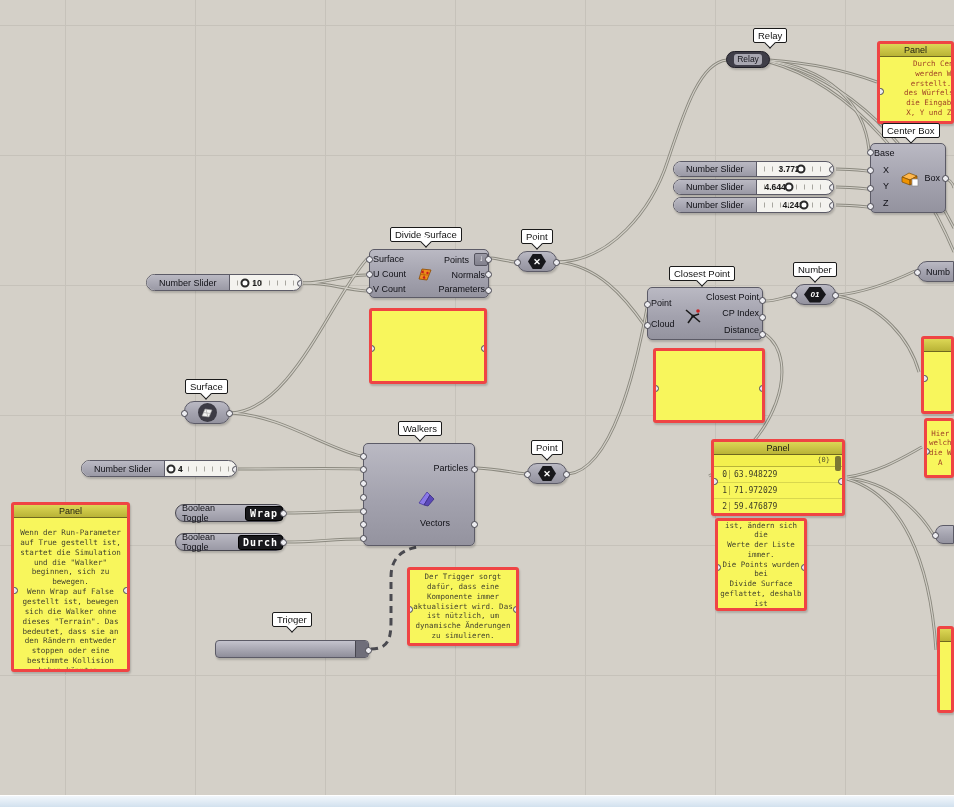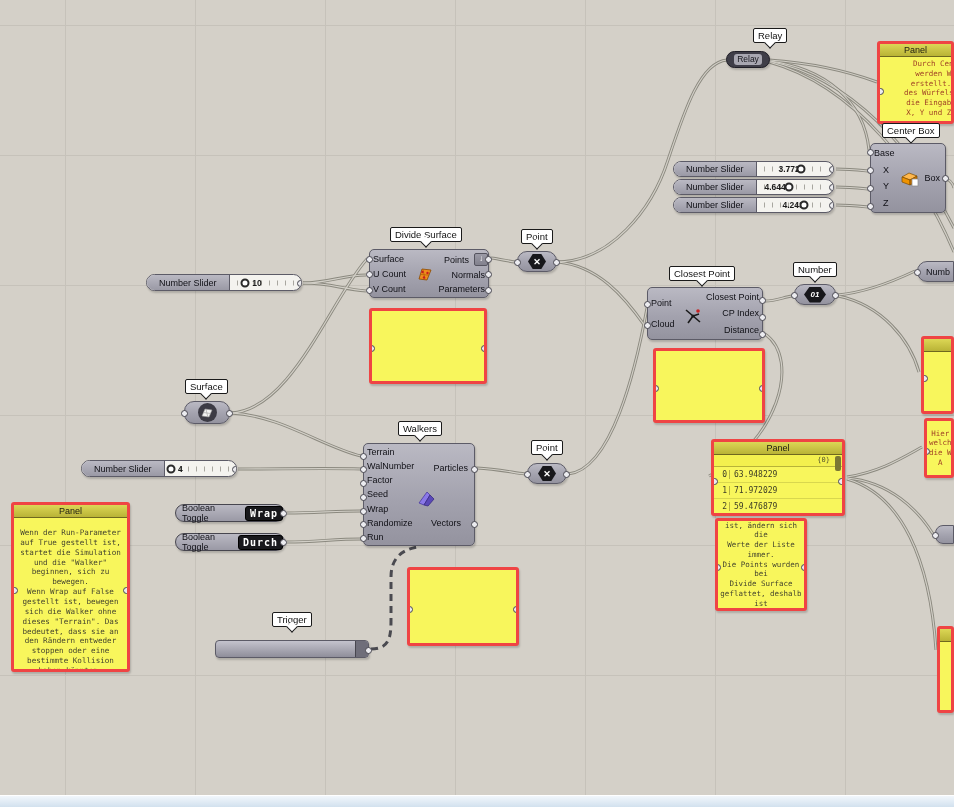--- a/index.html
+++ b/index.html
@@ -382,31 +382,22 @@
 Die Points wurden bei
 Divide Surface
 geflattet, deshalb ist
 es ganz eine einfache
 Liste.</div>
   <i class="nub" style="left:-4px;top:43px"></i>
   <i class="nub" style="right:-4px;top:43px"></i>
 </div>
 
 <div class="gnode" style="left:363px;top:443px;width:112px;height:103px;">
-  <div class="gcol" style="padding:1px 0;">
-    <span class="plabel">Terrain</span>
-    <span class="plabel">WalNumber</span>
-    <span class="plabel">Factor</span>
-    <span class="plabel">Seed</span>
-    <span class="plabel">Wrap</span>
-    <span class="plabel">Randomize</span>
-    <span class="plabel">Run</span>
-  </div>
   <span class="plabel" style="position:absolute;right:3px;top:19px;">Particles</span>
-  <span class="plabel" style="position:absolute;right:10px;top:74px;">Vectors</span>
+  <span class="plabel" style="position:absolute;right:21px;top:74px;">Vectors</span>
   <svg width="19" height="17" style="position:absolute;left:53px;top:46px;">
     <polygon points="2,13 10,2 13,5 7,15" fill="#8a78e8" stroke="#4a3aa0" stroke-width="0.8"></polygon>
     <polygon points="7,15 13,5 17,9 11,16" fill="#5a48b8" stroke="#3a2c80" stroke-width="0.8"></polygon>
   </svg>
   <i class="nub" style="left:-4px;top:9px"></i>
   <i class="nub" style="left:-4px;top:22px"></i>
   <i class="nub" style="left:-4px;top:36px"></i>
   <i class="nub" style="left:-4px;top:50px"></i>
   <i class="nub" style="left:-4px;top:64px"></i>
   <i class="nub" style="left:-4px;top:77px"></i>
@@ -457,20 +448,27 @@
   <i class="nub" style="right:-3px;top:82px;position:absolute"></i>
 </div>
 
 <div class="cap" style="left:527px;top:463px;width:40px;height:21px;">
   <div class="hex" style="width:18px;height:15px;font-size:9px;">✕</div>
   <i class="nub" style="left:-4px;top:7px"></i>
   <i class="nub" style="right:-4px;top:7px"></i>
 </div>
 
 <div class="gnote" style="left:407px;top:567px;width:112px;height:79px;">
+  <div class="ntext">Der Trigger sorgt
+dafür, dass eine
+Komponente immer
+aktualisiert wird. Das
+ist nützlich, um
+dynamische Änderungen
+zu simulieren.</div>
   <i class="nub" style="left:-4px;top:36px"></i>
   <i class="nub" style="right:-4px;top:36px"></i>
 </div>
 
 <div class="cap" style="left:215px;top:640px;width:154px;height:18px;border-radius:4px;background:linear-gradient(180deg,#c4c3cd,#8f8e9a);">
   <div style="position:absolute;right:0;top:0;bottom:0;width:12px;background:#6f6e7a;border-left:1px solid #47464f;border-radius:0 3px 3px 0;"></div>
   <i class="nub" style="right:-4px;top:6px"></i>
 </div>
 
 <div class="cap" style="left:917px;top:261px;width:37px;height:21px;border-radius:10px 0 0 10px;justify-content:flex-end;">

